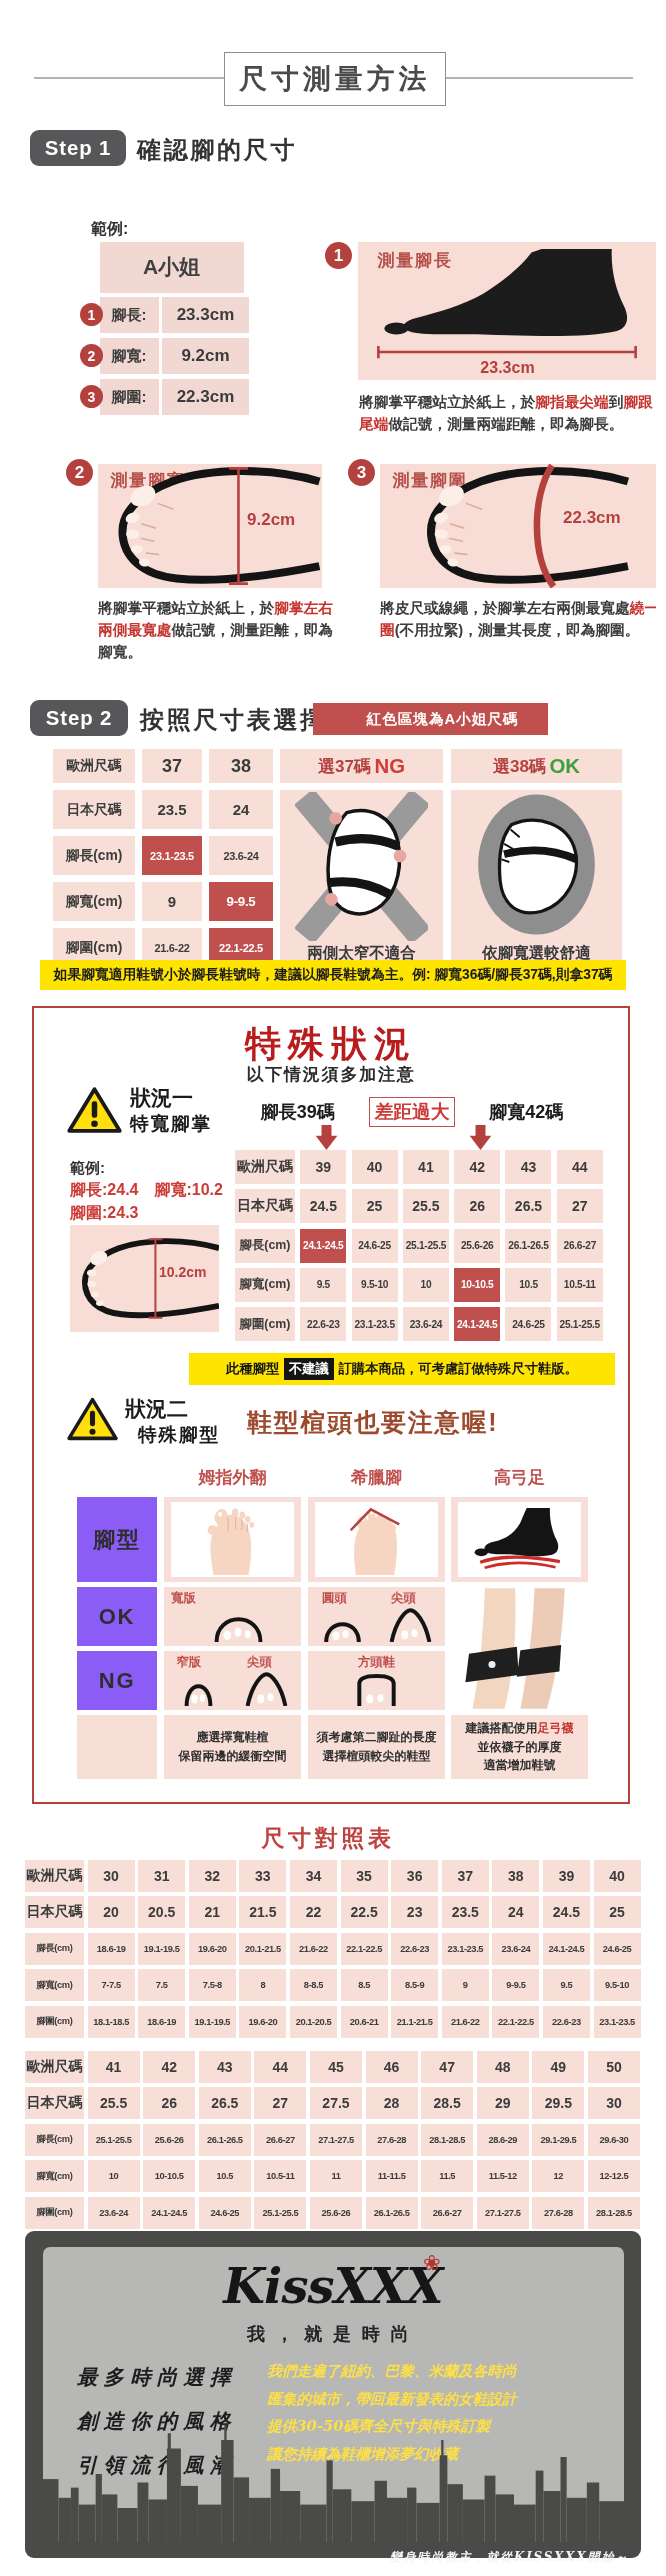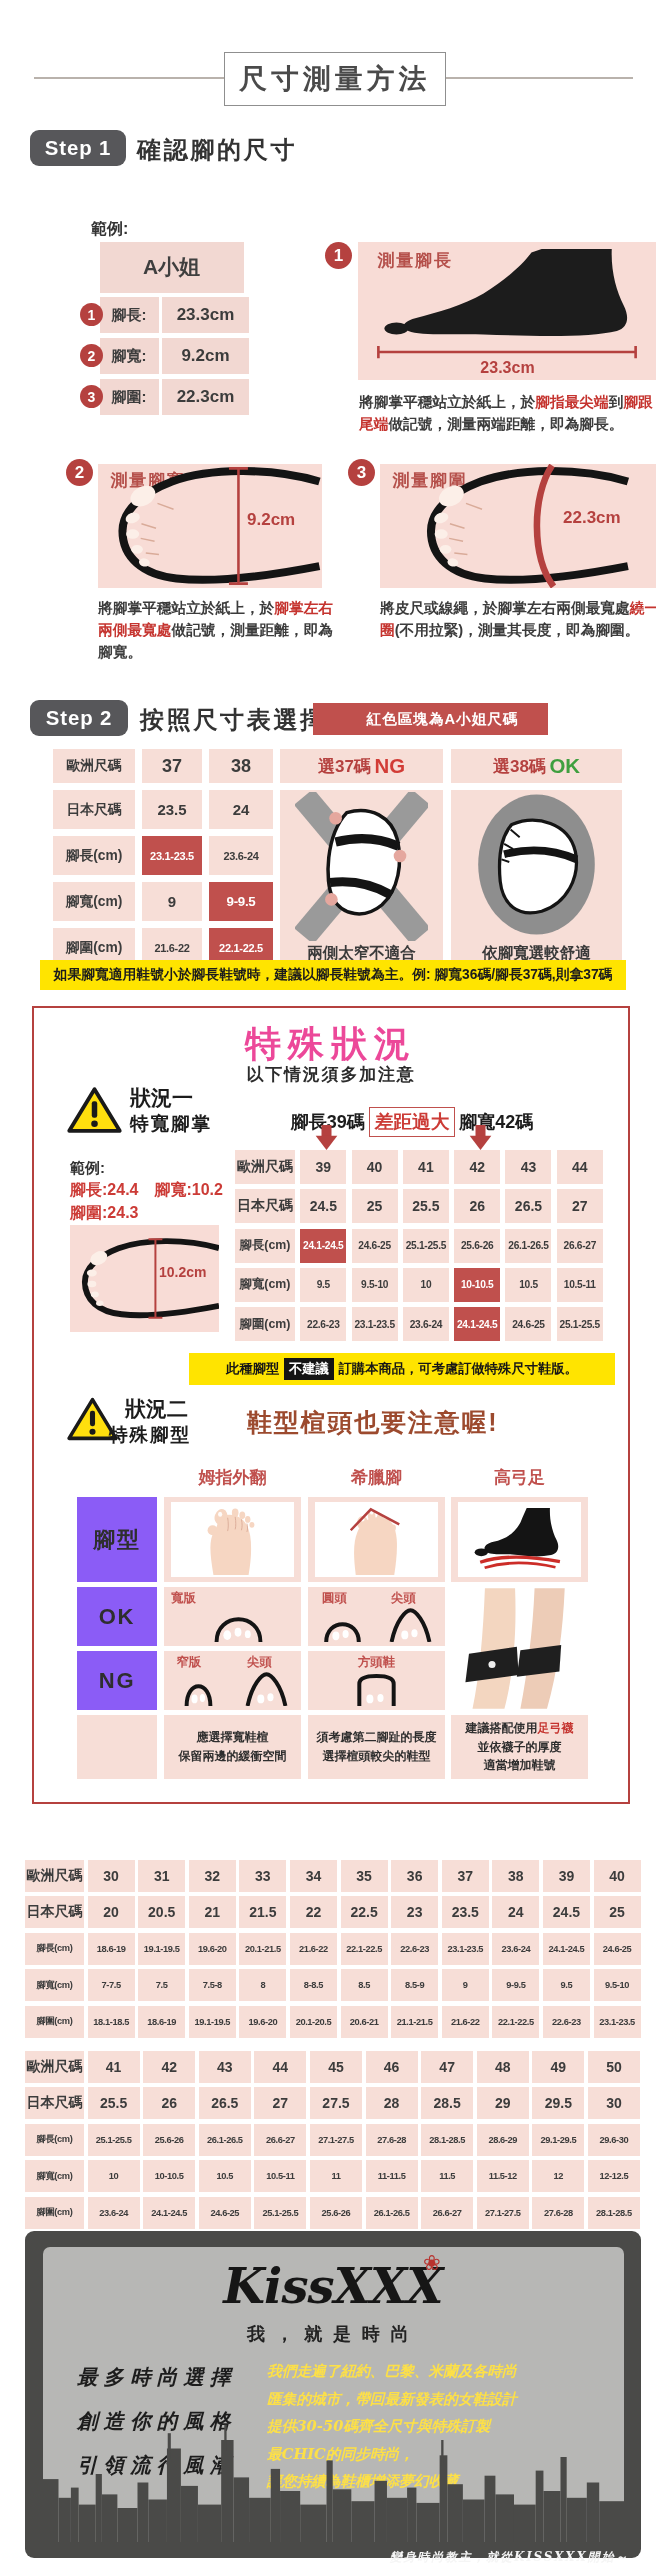--- a/index.html
+++ b/index.html
@@ -50,21 +50,21 @@
   .bigcell{background:#f7ded7;}
   .pick-red{color:#b5413f;font-size:17px;font-weight:bold;}
   .tag-ng{color:#d23c36;font-size:20.4px;font-weight:bold;margin-left:3.6px;}
   .tag-ok{color:#3f9f3f;font-size:20.4px;font-weight:bold;margin-left:3.6px;}
   .cell-caption{position:absolute;bottom:4.4px;left:0;width:100%;text-align:center;font-size:15.5px;font-weight:bold;color:#3a3a3a;}
   .tip-banner{background:#ffe400;color:#1c1c1c;font-size:13.8px;font-weight:bold;display:flex;
               align-items:center;justify-content:center;}
 
   
   .special-box{border:2.7px solid #b5413f;background:#fff;}
-  .sp-title{font-size:36px;font-weight:bold;color:#ec4899;letter-spacing:7px;}
+  .sp-title{font-size:36px;font-weight:bold;color:#b91c1c;letter-spacing:7px;}
   .sp-sub{font-size:17px;font-weight:bold;color:#2c2c2c;letter-spacing:1.8px;}
   .case-name{font-size:21px;font-weight:bold;color:#1c1c1c;}
   .case-kind{font-size:18.7px;font-weight:bold;color:#1c1c1c;letter-spacing:1.8px;}
   .ann-wrap{display:flex;align-items:center;justify-content:center;font-size:18px;font-weight:bold;color:#1c1c1c;}
   .ann-box{border:1.8px solid #c0504d;color:#cc3b36;font-size:18.7px;padding:0.9px 4.4px;margin:0 4.4px;}
   .ex-red{font-size:16px;font-weight:bold;color:#cc3b36;}
   .warn-banner{background:#ffe400;font-size:13.3px;font-weight:bold;color:#161616;display:flex;
                align-items:center;justify-content:center;}
   .warn-tag{background:#141414;color:#fff;padding:1.8px 5.3px;margin:0 4.4px;}
   .headline2{font-size:25px;font-weight:bold;color:#9c4a2e;letter-spacing:1.8px;}
@@ -266,21 +266,21 @@
     <div class="abs sp-sub ctr" style="left:0;top:55px;width:100%;">以下情況須多加注意</div>
 
     <svg class="abs" style="left:32px;top:76px;" width="57" height="52" viewBox="0 0 104 92">
       <path d="M52,8 L98,84 L6,84 Z" fill="#ffdf0e" stroke="#1a1a1a" stroke-width="7" stroke-linejoin="round"></path>
       <rect x="47" y="30" width="10" height="30" rx="4" fill="#1a1a1a"></rect>
       <circle cx="52" cy="71" r="6" fill="#1a1a1a"></circle>
     </svg>
     <div class="abs case-name" style="left:96px;top:76px;">狀況一</div>
     <div class="abs case-kind" style="left:96px;top:103px;">特寬腳掌</div>
 
-    <div class="abs ann-wrap" style="left:187px;top:99px;width:382px;">
+    <div class="abs ann-wrap" style="left:187px;top:89px;width:382px;gap:30px;">
       <span>腳長39碼</span>
       <span class="ann-box">差距過大</span>
       <span>腳寬42碼</span>
     </div>
     <svg class="abs" style="left:279px;top:117px;" width="27" height="25" viewBox="0 0 30 30">
       <rect x="9" y="0" width="12" height="14" fill="#b5413f"></rect>
         <polygon points="2,13 28,13 15,30" fill="#b5413f"></polygon>
     </svg>
     <svg class="abs" style="left:433px;top:117px;" width="27" height="25" viewBox="0 0 30 30">
       <rect x="9" y="0" width="12" height="14" fill="#b5413f"></rect>
@@ -357,21 +357,21 @@
       <span class="warn-tag">不建議</span>
       <span>訂購本商品，可考慮訂做特殊尺寸鞋版。</span>
     </div>
 
     <svg class="abs" style="left:32px;top:387px;" width="53" height="48" viewBox="0 0 104 92">
       <path d="M52,8 L98,84 L6,84 Z" fill="#ffdf0e" stroke="#1a1a1a" stroke-width="7" stroke-linejoin="round"></path>
       <rect x="47" y="30" width="10" height="30" rx="4" fill="#1a1a1a"></rect>
       <circle cx="52" cy="71" r="6" fill="#1a1a1a"></circle>
     </svg>
     <div class="abs case-name" style="left:91px;top:387px;">狀況二</div>
-    <div class="abs case-kind" style="left:75px;top:414px;">特殊腳型</div>
+    <div class="abs case-kind" style="left:104px;top:414px;">特殊腳型</div>
     <div class="abs headline2" style="left:213px;top:398px;">鞋型楦頭也要注意喔!</div>
 
     <div class="abs ft-head" style="left:130px;top:458px;width:137px;height:23px;">姆指外翻</div>
     <div class="abs ft-head" style="left:274px;top:458px;width:137px;height:23px;">希臘腳</div>
     <div class="abs ft-head" style="left:417px;top:458px;width:137px;height:23px;">高弓足</div>
 
     <div class="abs ft-labelcell" style="left:43px;top:489px;width:80px;height:85px;">腳型</div>
     <div class="abs ft-labelcell" style="left:43px;top:579px;width:80px;height:59px;">OK</div>
     <div class="abs ft-labelcell" style="left:43px;top:643px;width:80px;height:59px;">NG</div>
     <div class="abs ft-cell" style="left:43px;top:707px;width:80px;height:64px;"></div>
@@ -482,20 +482,21 @@
       <div>須考慮第二腳趾的長度</div>
       <div>選擇楦頭較尖的鞋型</div>
     </div>
     <div class="abs ft-cell adv" style="left:417px;top:707px;width:137px;height:64px;">
       <div><span>建議搭配使用</span><span class="redtxt">足弓襪</span></div>
       <div>並依襪子的厚度</div>
       <div>適當增加鞋號</div>
     </div>
   </div>
 
+  <div class="abs charts-title ctr" style="left:0;top:1823px;width:100%;">尺寸對照表</div>
   <div class="abs grid chart chart1" style="left:25px;top:1860px;">
       <div class="g-row">
         <div class="g-cell g-label">歐洲尺碼</div>
         <div class="g-cell">30</div>
         <div class="g-cell">31</div>
         <div class="g-cell">32</div>
         <div class="g-cell">33</div>
         <div class="g-cell">34</div>
         <div class="g-cell">35</div>
         <div class="g-cell">36</div>
@@ -636,21 +637,20 @@
     <div class="abs slogan ctr" style="left:0;top:91px;width:100%;">我，就是時尚</div>
     <div class="abs f-left" style="left:52px;top:124px;">
         <div class="f-left-line">最多時尚選擇</div>
         <div class="f-left-line">創造你的風格</div>
         <div class="f-left-line">引領流行風潮</div>
       </div>
     <div class="abs f-right" style="left:242px;top:126px;width:346px;">
         <div class="f-right-line">我們走遍了紐約、巴黎、米蘭及各時尚</div>
         <div class="f-right-line">匯集的城市，帶回最新發表的女鞋設計</div>
         <div class="f-right-line">提供30-50碼齊全尺寸與特殊訂製</div>
-        <div class="f-right-line">最CHIC的同步時尚，</div>
         <div class="f-right-line">讓您持續為鞋櫃增添夢幻收藏</div>
       </div>
     <svg class="abs" style="left:18px;top:192px;" width="581" height="119" viewBox="0 0 750 140" preserveAspectRatio="none">
       <g fill="#4a4a48">
         <rect x="0" y="66" width="20" height="74"></rect>
           <rect x="20" y="88" width="16" height="52"></rect>
         <rect x="36" y="76" width="10" height="64"></rect>
           <rect x="46" y="96" width="22" height="44"></rect>
         <rect x="68" y="60" width="8" height="80"></rect>
           <rect x="76" y="84" width="20" height="56"></rect>

